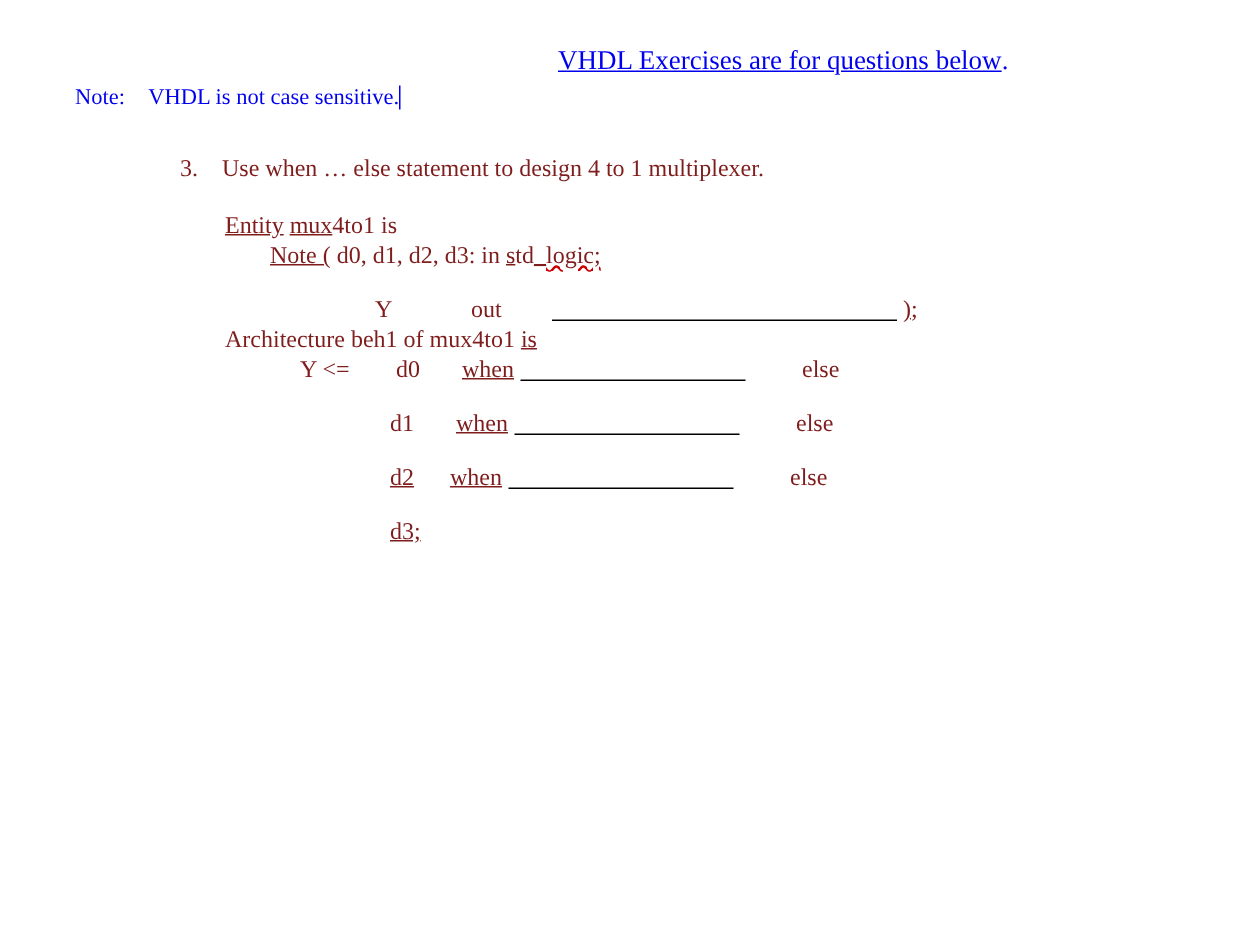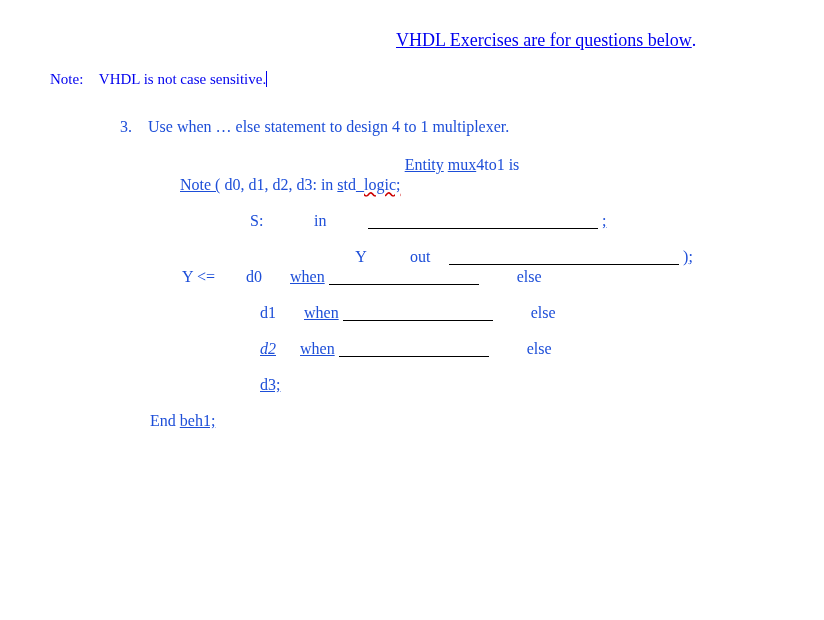--- a/index.html
+++ b/index.html
@@ -11,49 +11,49 @@
       padding: 30px 50px;
       width: 824px;
       box-sizing: border-box;
     }
     .title {
       text-align: center;
       color: #0000EE;
       text-decoration: underline;
       font-size: 18px;
       margin-bottom: 4px;
-      margin-left: 116px;
+      margin-left: 92px;
       display: inline-block;
     }
     .title-wrap {
       text-align: left;
       margin-left: 230px;
     }
     .title-period {
       color: #0000EE;
       font-size: 18px;
     }
     .note-line {
       color: #0000EE;
       font-size: 15px;
-      margin-top: 16px;
+      margin-top: 2px;
       margin-left: 0px;
     }
     .note-label {
       display: inline-block;
       margin-right: 12px;
     }
     .cursor-mark {
       border-right: 1px solid #0000EE;
       padding-right: 0;
     }
     .q-block {
       margin-top: 30px;
       margin-left: 70px;
-      color: #1d4ed8;
+      color: #7f1d1d;
     }
     .q-num-line {
       margin-bottom: 20px;
     }
     .q-num {
       display: inline-block;
       width: 24px;
     }
     .indent1 {
       margin-left: 30px;
@@ -63,21 +63,20 @@
     }
     .indent3 {
       margin-left: 130px;
     }
     .line {
       margin-bottom: 18px;
       white-space: nowrap;
     }
     .line-tight {
       margin-bottom: 2px;
-      text-align: center;
     }
     .wavy-red {
       text-decoration-line: underline;
       text-decoration-style: wavy;
       text-decoration-color: #c00;
     }
     .ul-blank {
       display: inline-block;
       border-bottom: 1px solid #000;
       vertical-align: baseline;
@@ -117,62 +116,56 @@
   <div class="line-tight indent1">
     <span class="link-ul">Entity</span>
     <span> </span>
     <span class="link-ul">mux</span><span>4to1  is</span>
   </div>
 
   <div class="line indent2">
     <span class="link-ul">Note  (</span><span> d0, d1, d2, d3:   in </span><span class="link-ul">s</span><span>td</span><span class="link-ul">_</span><span class="wavy-red">logic;</span>
   </div>
 
-  <div class="line indent3">
-    <span class="col-s">S:</span>
-    <span class="col-io">in</span>
-    <span class="ul-blank blank-med"></span>
-    <span class="link-ul">;</span>
-  </div>
 
   <div class="line-tight indent3">
     <span class="col-s">Y</span>
     <span class="col-io">out</span>
     <span class="ul-blank blank-med"></span>
     <span class="link-ul">)</span><span>;</span>
   </div>
 
 
+  <div class="line-tight indent1">
+    <span>Architecture beh1 of mux4to1 </span><span class="link-ul">is</span>
+  </div>
 
 
   <div class="indent1">
-    <div class="line" style="margin-left:32px;">
+    <div class="line" style="margin-left:50px;">
       <span style="display:inline-block;width:60px;">Y &lt;=</span>
       <span style="display:inline-block;width:40px;">d0</span>
       <span class="link-ul">when</span>
       <span class="ul-blank blank-short"></span>
       <span class="gap-sm"></span>
       <span>else</span>
     </div>
     <div class="line" style="margin-left:110px;font-family:Liberation Serif, serif;">
       <span style="display:inline-block;width:40px;">d1</span>
       <span class="link-ul">when</span>
       <span class="ul-blank blank-short"></span>
       <span class="gap-sm"></span>
       <span>else</span>
     </div>
     <div class="line" style="margin-left:110px;">
-      <span style="display:inline-block;width:40px;font-style:italic;"><span class="link-ul">d2</span></span><span class="link-ul">when</span>
+      <span style="display:inline-block;width:40px;"><span class="link-ul">d2</span></span><span class="link-ul">when</span>
       <span> </span>
       <span class="ul-blank blank-short"></span>
       <span class="gap-sm"></span>
       <span>else</span>
     </div>
     <div class="line" style="margin-left:110px;">
       <span class="link-ul">d3;</span>
     </div>
   </div>
 
-  <div class="line indent1" style="margin-top:10px;">
-    <span>End </span><span class="link-ul">beh1;</span>
-  </div>
 
 </div>
 
 </body></html>

